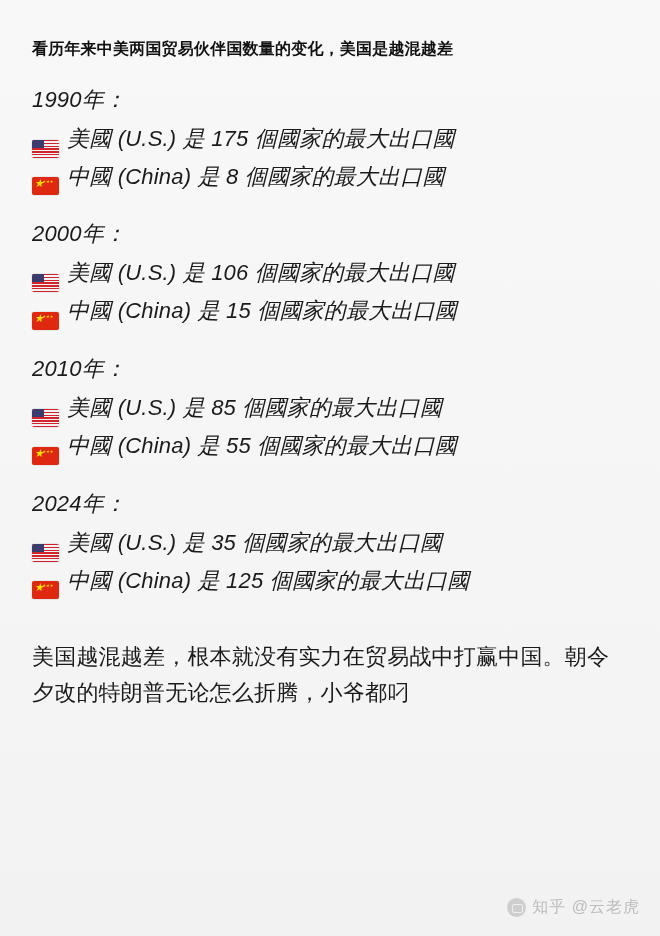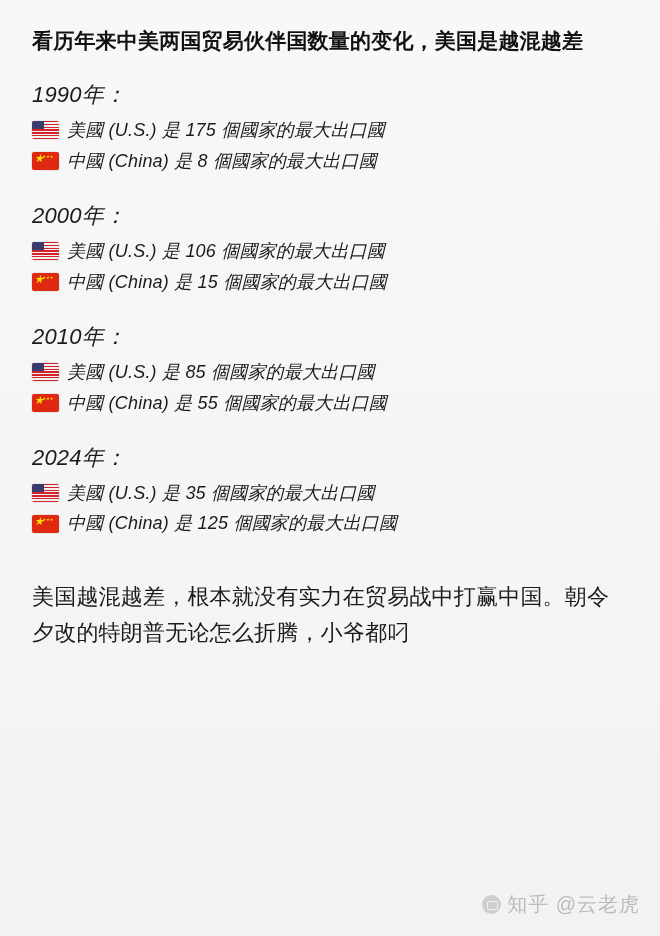--- a/index.html
+++ b/index.html
@@ -17,45 +17,45 @@
   }
   .page {
     position: relative;
     width: 660px;
     height: 936px;
     box-sizing: border-box;
     padding: 26px 30px 0 32px;
     background: linear-gradient(180deg, #f8f8f8 0%, #f5f5f5 60%, #f2f2f2 100%);
   }
   .headline {
-    font-size: 21px;
+    font-size: 16px;
     font-weight: bold;
     line-height: 1.42;
     letter-spacing: 0.2px;
     color: #111;
-    margin: 0 0 6px 0;
+    margin: 12px 0 6px 0;
     max-width: 600px;
   }
   .block {
     margin-top: 22px;
     font-style: italic;
   }
   .year {
     font-size: 22px;
     line-height: 1.5;
     color: #1b1b1b;
     margin-bottom: 4px;
     letter-spacing: 0.2px;
   }
   .line {
-    font-size: 18px;
+    font-size: 22px;
     line-height: 1.72;
     color: #1b1b1b;
     display: flex;
-    align-items: center;
+    align-items: flex-end;
     letter-spacing: 0.2px;
     white-space: nowrap;
   }
   .flag {
     display: inline-block;
     width: 27px;
     height: 18px;
     margin-right: 8px;
     border-radius: 2px;
     position: relative;
@@ -104,21 +104,21 @@
     font-size: 22px;
     line-height: 1.62;
     color: #1b1b1b;
     letter-spacing: 0.2px;
     max-width: 600px;
   }
   .watermark {
     position: absolute;
     bottom: 18px;
     right: 20px;
-    font-size: 20px;
+    font-size: 16px;
     color: rgba(120,120,120,0.45);
     letter-spacing: 1px;
     pointer-events: none;
     user-select: none;
     display: flex;
     align-items: center;
     gap: 6px;
   }
   .wm-logo {
     display: inline-block;

